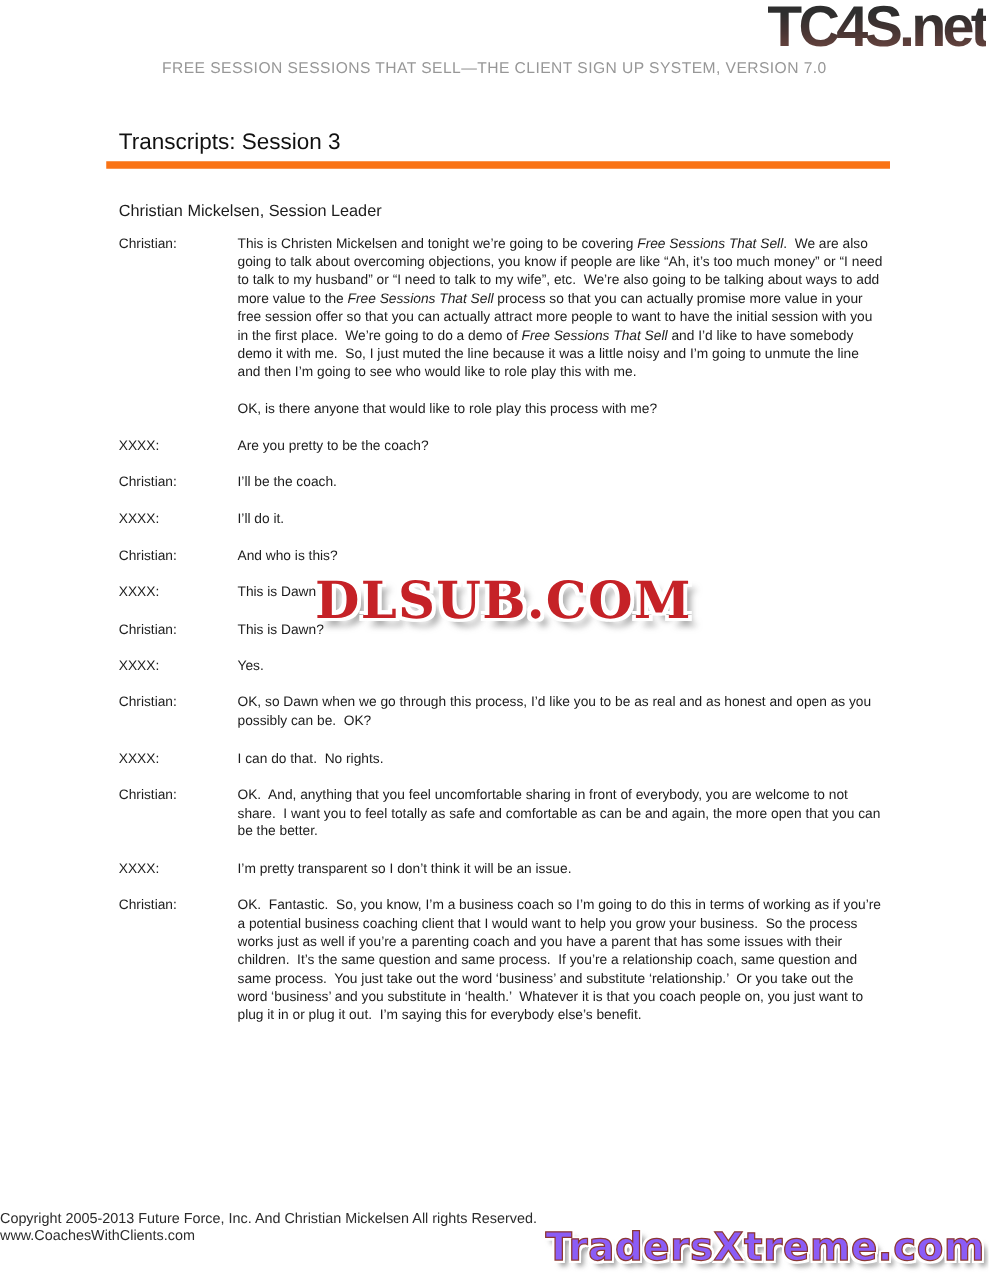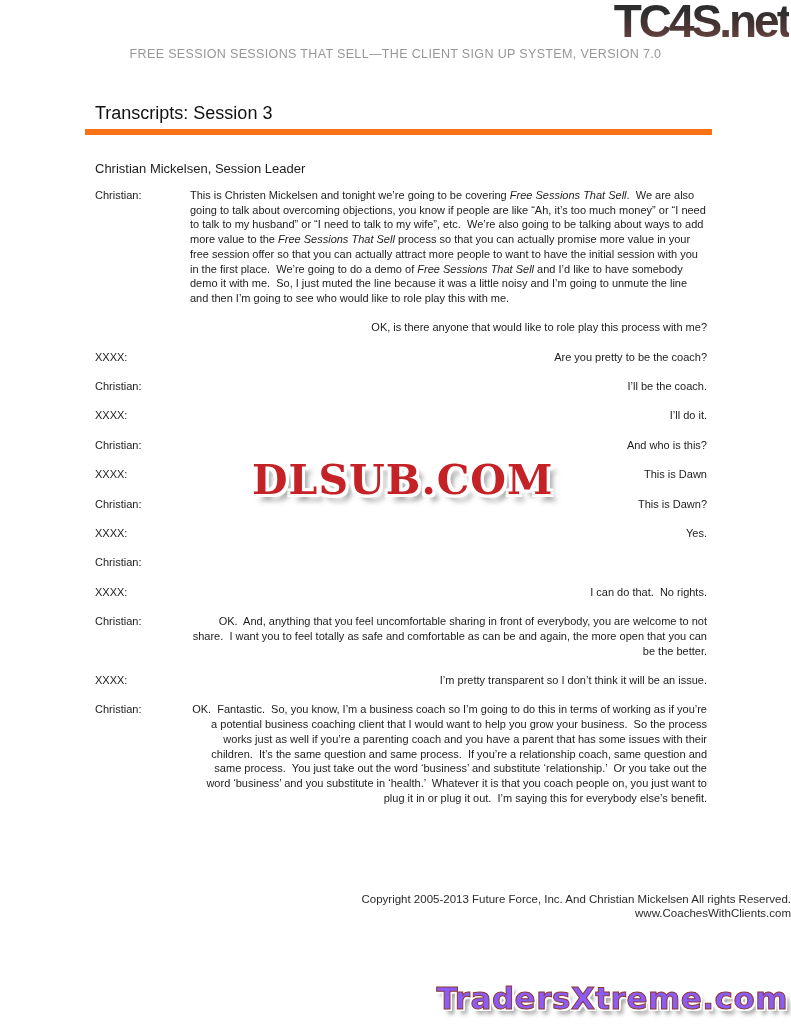--- a/index.html
+++ b/index.html
@@ -31,34 +31,34 @@
   .leader { position:absolute; top:161px; left:95px; font-size:13px; }
   
   .dialog {
     position:absolute; top:188px; left:95px; width:612px;
     font-size:11px; line-height:14.7px;
   }
   .entry { display:flex; margin:0 0 14.7px 0; }
   .speaker { flex:0 0 95px; width:95px; }
   .text { flex:1; white-space:pre-wrap; }
   .text p { margin:0 0 14.7px 0; }
-  .text p:last-child { margin-bottom:0;text-align:right; }
+  .text p:last-child { margin-bottom:0; }
   
   .watermark-center {
     position:absolute; left:252px; top:460px;
     font-family:"DejaVu Serif", serif; font-weight:bold;
     font-size:41px; letter-spacing:1px; color:#c52227; line-height:1;
     text-shadow:
       -3px -3px 0 #fff, 3px -3px 0 #fff, -3px 3px 0 #fff, 3px 3px 0 #fff,
       0 -3px 0 #fff, 0 3px 0 #fff, -3px 0 0 #fff, 3px 0 0 #fff,
       6px 7px 5px rgba(140,140,140,0.75);
   }
   
   .footer {
-    position:absolute; top:892px; left:0; width:100%; text-align:right;
+    position:absolute; top:968px; left:0; width:100%; text-align:left;
     font-size:11.5px; line-height:14px; color:#2b2b2b;
   }
   
   .brand-bottom {
     position:absolute; top:981px; right:3px;
     font-family:"DejaVu Sans", sans-serif; font-weight:bold;
     font-size:31px; letter-spacing:0.5px; line-height:1.1; color:#8b5cf6;
     -webkit-text-stroke:1px #8d3732;
     text-shadow:
       -2px -2px 0 #fff, 2px -2px 0 #fff, -2px 2px 0 #fff, 2px 2px 0 #fff,
@@ -109,20 +109,21 @@
       <div class="entry">
         <div class="speaker">Christian:</div>
         <div class="text"><p><span>This is Dawn?</span></p></div>
       </div>
       <div class="entry">
         <div class="speaker">XXXX:</div>
         <div class="text"><p><span>Yes.</span></p></div>
       </div>
       <div class="entry">
         <div class="speaker">Christian:</div>
+        <div class="text"><p><span>OK, so Dawn when we go through this process, I’d like you to be as real and as honest and open as you possibly can be.  OK?</span></p></div>
       </div>
       <div class="entry">
         <div class="speaker">XXXX:</div>
         <div class="text"><p><span>I can do that.  No rights.</span></p></div>
       </div>
       <div class="entry">
         <div class="speaker">Christian:</div>
         <div class="text"><p><span>OK.  And, anything that you feel uncomfortable sharing in front of everybody, you are welcome to not share.  I want you to feel totally as safe and comfortable as can be and again, the more open that you can be the better.</span></p></div>
       </div>
       <div class="entry">

